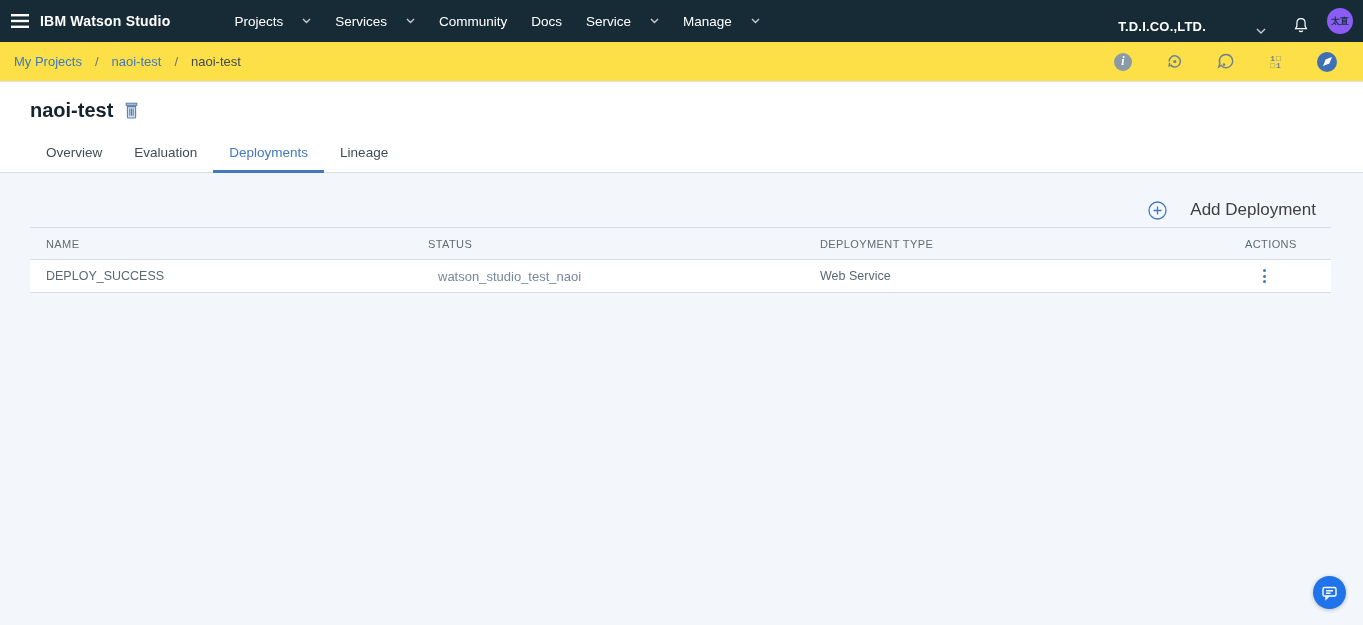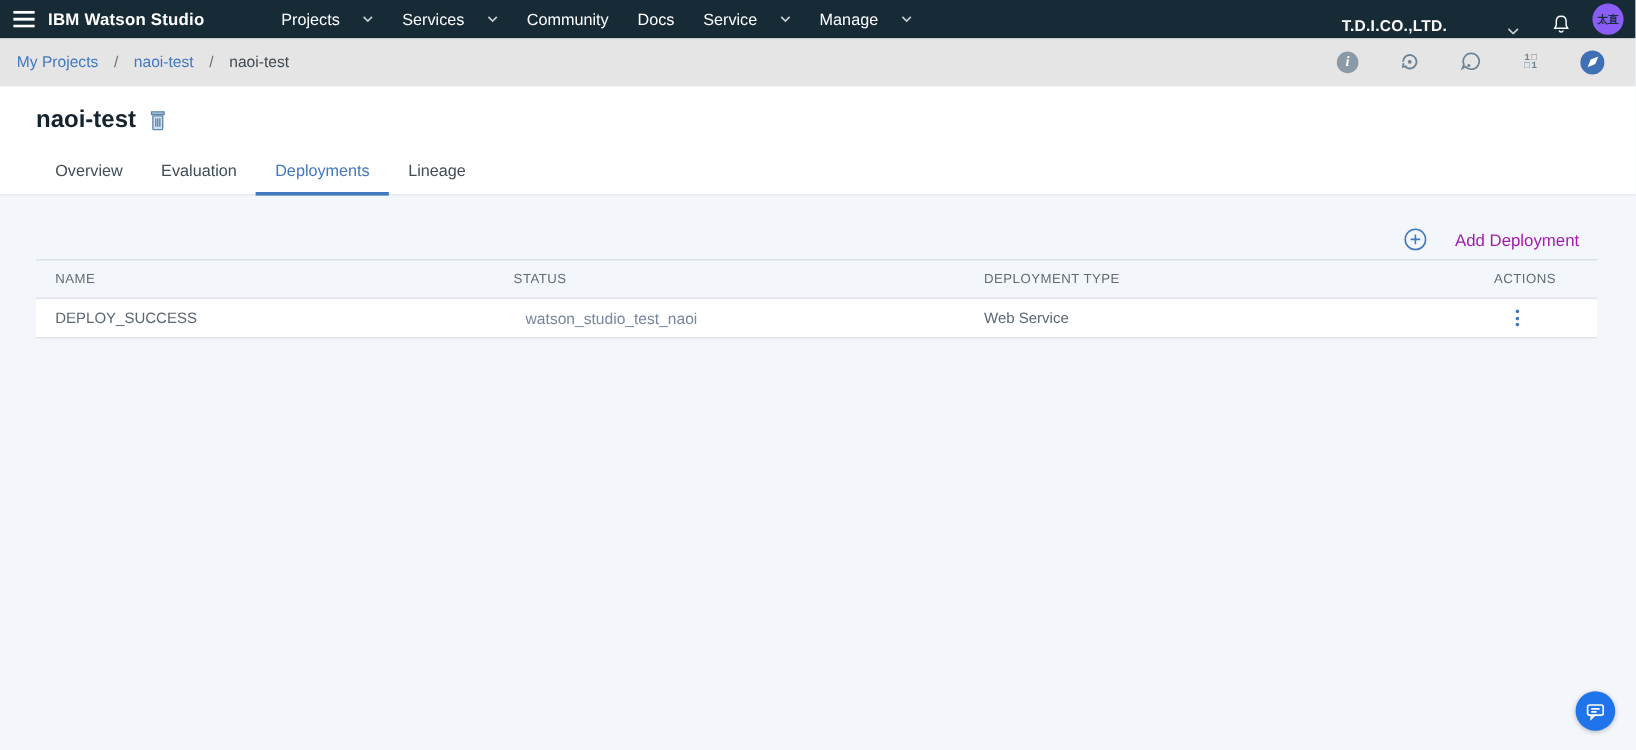--- a/index.html
+++ b/index.html
@@ -6,21 +6,21 @@
   html,body { width:1363px; height:625px; }
   body {
     font-family: "Liberation Sans", "DejaVu Sans", sans-serif;
     background:#f3f6fa;
     overflow:hidden;
   }
   .app { position:relative; width:1363px; height:625px; display:flex; flex-direction:column; }
 
   
   .navbar {
-    height:32px; background:#172b36; color:#fff;
+    height:42px; background:#172b36; color:#fff;
     display:flex; align-items:center; flex-shrink:0;
   }
   .hamburger {
     width:40px; height:38px; background:none; border:0; cursor:pointer;
     display:flex; align-items:center; justify-content:center;
   }
   .brand { font-size:14px; font-weight:700; letter-spacing:.2px; white-space:nowrap; }
   .menu { display:flex; align-items:center; margin-left:52px; }
   .menu-item {
     display:flex; align-items:center; gap:19px; padding:0 12px;
@@ -32,21 +32,21 @@
   .acct-chevron { margin-left:50px; display:flex; cursor:pointer; }
   .bell { margin-left:27px; display:flex; cursor:pointer; background:none; border:0; }
   .avatar {
     width:26px; height:26px; border-radius:50%; background:#8b5cf6; color:#17303d;
     font-size:9px; font-weight:700; display:flex; align-items:center; justify-content:center;
     margin:0 10px 0 18px; cursor:pointer; overflow:hidden; white-space:nowrap;
   }
 
   
   .crumbbar {
-    height:40px; background:#e5e5e5; border-bottom:1px solid #e1e5ea;
+    height:40px; background:#fde047; border-bottom:1px solid #e1e5ea;
     display:flex; align-items:center; padding:0 14px; flex-shrink:0;
   }
   .breadcrumb { display:flex; align-items:center; font-size:13px; }
   .breadcrumb a { color:#4178be; text-decoration:none; cursor:pointer; }
   .breadcrumb .sep { color:#697179; margin:0 13px; }
   .breadcrumb .current { color:#414a52; }
   .crumb-icons { margin-left:auto; display:flex; align-items:center; gap:31px; padding-right:12px; }
   .cicon { background:none; border:0; cursor:pointer; display:flex; align-items:center; justify-content:center; width:20px; height:20px; }
   .info-badge {
     width:18px; height:18px; border-radius:50%; background:#8b9aa7; color:#fff;
@@ -75,21 +75,21 @@
   .tab.active { color:#4178be; }
   .tab.active::after {
     content:''; position:absolute; left:0; right:0; bottom:-1px; height:3px; background:#4178be;
   }
 
   
   .content { flex:1; background:#f3f6fa; }
   .toolbar { display:flex; justify-content:flex-end; padding:27px 47px 0 0; }
   .add-btn {
     display:flex; align-items:center; gap:23px; background:none; border:0; cursor:pointer;
-    color:#a21caf; font-size:14px;
+    color:#404040; font-size:17px;
   }
   .dep-table { margin:7px 32px 0 30px; }
   .thead { display:flex; align-items:center; height:32px; border-top:1px solid #d7dde3; }
   .th { font-size:11px; color:#5f6b76; letter-spacing:.4px; padding-left:16px; }
   .col-name { width:382px; } .col-status { width:392px; } .col-type { width:425px; } .col-actions { flex:1; }
   .trow {
     display:flex; align-items:center; height:34px; background:#fff;
     border-top:1px solid #d7dde3; border-bottom:1px solid #d7dde3;
   }
   .td { padding-left:16px; font-size:12.5px; color:#5a6872; }

